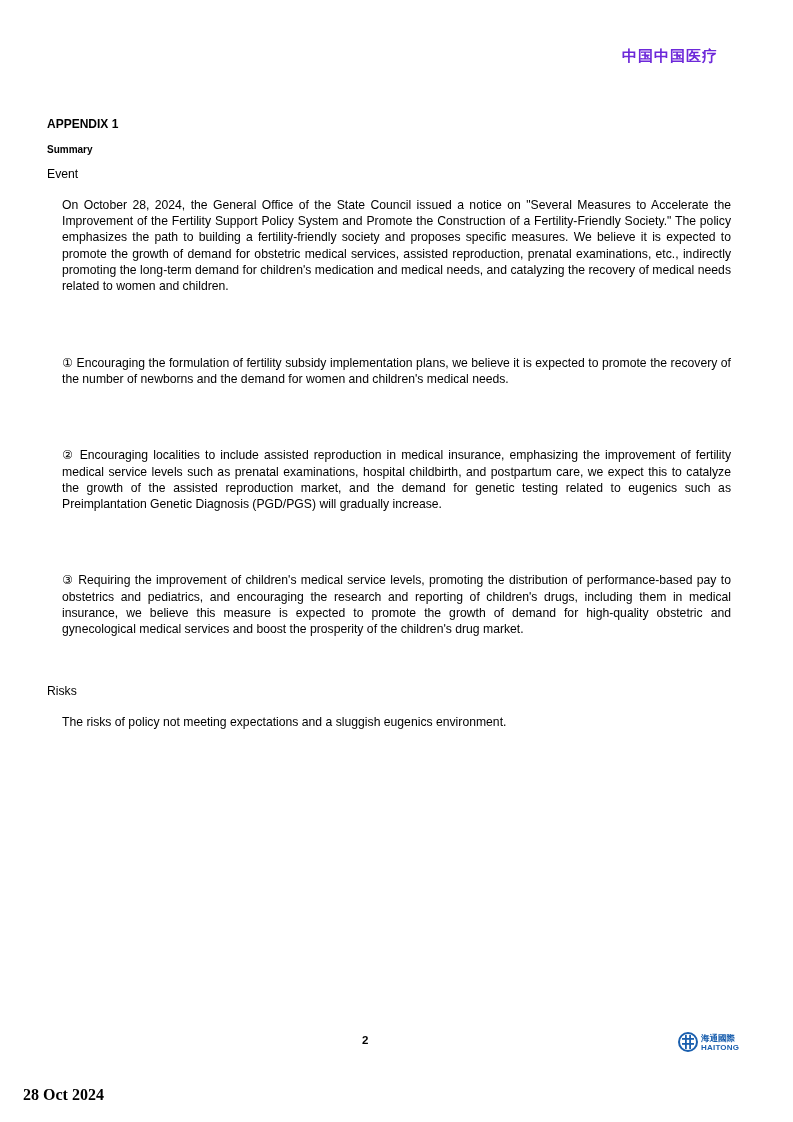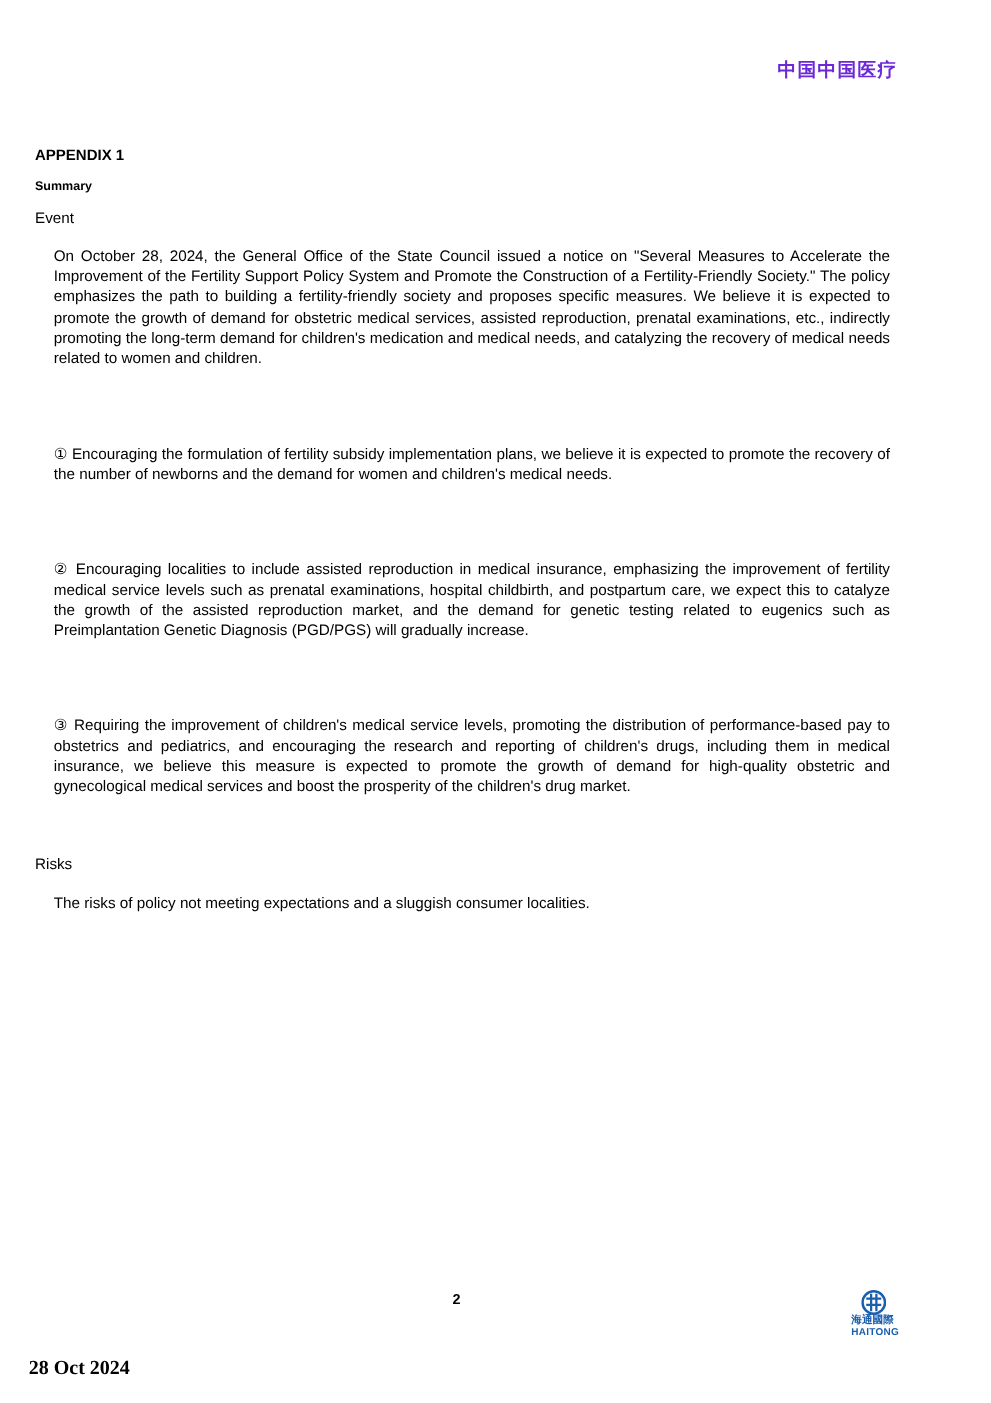--- a/index.html
+++ b/index.html
@@ -1,28 +1,28 @@
 <!DOCTYPE html>
 <html><head>
   <meta charset="utf-8">
   <style>
     html, body { margin: 0; padding: 0; background: #ffffff; }
     body { width: 793px; height: 1122px; position: relative; overflow: hidden;
       font-family: "Liberation Sans", "DejaVu Sans", sans-serif; color: #000; }
     .header-brand { position: absolute; top: 47px; left: 622px; font-size: 15px; font-weight: bold;
       color: #6d28d9; letter-spacing: 1px; font-family: "DejaVu Sans", sans-serif; }
-    .content { position: absolute; left: 28px; top: 116px; width: 699px; font-size: 12.2px; line-height: 16.3px; }
+    .content { position: absolute; left: 47px; top: 116px; width: 699px; font-size: 12.2px; line-height: 16.3px; }
     .appendix { font-weight: bold; font-size: 12px; margin: 0 0 10px 0; }
     .summary { font-weight: bold; font-size: 10px; margin: 0 0 7px 0; }
     .label { margin: 0 0 7px 0; font-size: 12.2px; }
     .para { margin: 15px; text-align: justify; font-size: 12.2px; }
     .gap-lg { height: 30px; }
     .footer-date { position: absolute; left: 23px; top: 1086px; font-weight: bold; font-size: 16px; font-family: Liberation Serif, serif; }
     .footer-page { position: absolute; left: 362px; top: 1034px; font-weight: bold; font-size: 11.5px; }
-    .footer-logo { position: absolute; left: 678px; top: 1032px; display: flex; align-items: center; flex-direction: column; }
+    .footer-logo { position: absolute; left: 678px; top: 1032px; display: flex; align-items: flex-end; }
     .logo-mark { width: 20px; height: 20px; }
     .logo-text { margin-left: 3px; color: #1a5fae; line-height: 9px; }
     .logo-cn { font-size: 8.5px; font-family: "DejaVu Sans", sans-serif; font-weight: bold; }
     .logo-en { font-size: 8px; font-weight: bold; font-family: "Liberation Sans", sans-serif; letter-spacing: 0.2px; }
   </style>
 </head>
 <body>
 
 <div class="header-brand">中国中国医疗</div>
 
@@ -34,21 +34,21 @@
 
   <div class="gap-lg"></div>
   <p class="para">① Encouraging the formulation of fertility subsidy implementation plans, we believe it is expected to promote the recovery of the number of newborns and the demand for women and children's medical needs.</p>
   <div class="gap-lg"></div>
   <p class="para">② Encouraging localities to include assisted reproduction in medical insurance, emphasizing the improvement of fertility medical service levels such as prenatal examinations, hospital childbirth, and postpartum care, we expect this to catalyze the growth of the assisted reproduction market, and the demand for genetic testing related to eugenics such as Preimplantation Genetic Diagnosis (PGD/PGS) will gradually increase.</p>
   <div class="gap-lg"></div>
   <p class="para">③ Requiring the improvement of children's medical service levels, promoting the distribution of performance-based pay to obstetrics and pediatrics, and encouraging the research and reporting of children's drugs, including them in medical insurance, we believe this measure is expected to promote the growth of demand for high-quality obstetric and gynecological medical services and boost the prosperity of the children's drug market.</p>
 
   <div class="gap-lg"></div>
   <p class="label">Risks</p>
-  <p class="para">The risks of policy not meeting expectations and a sluggish consumer localities.</p>
+  <p class="para">The risks of policy not meeting expectations and a sluggish eugenics environment.</p>
 </div>
 
 <div class="footer-date">28 Oct 2024</div>
 <div class="footer-page">2</div>
 
 <div class="footer-logo">
   <svg class="logo-mark" viewBox="0 0 20 20">
     <circle cx="10" cy="10" r="9" fill="none" stroke="#1a5fae" stroke-width="2"></circle>
     <rect x="4" y="6" width="12" height="1.8" fill="#1a5fae"></rect>
     <rect x="4" y="11" width="12" height="1.8" fill="#1a5fae"></rect>

